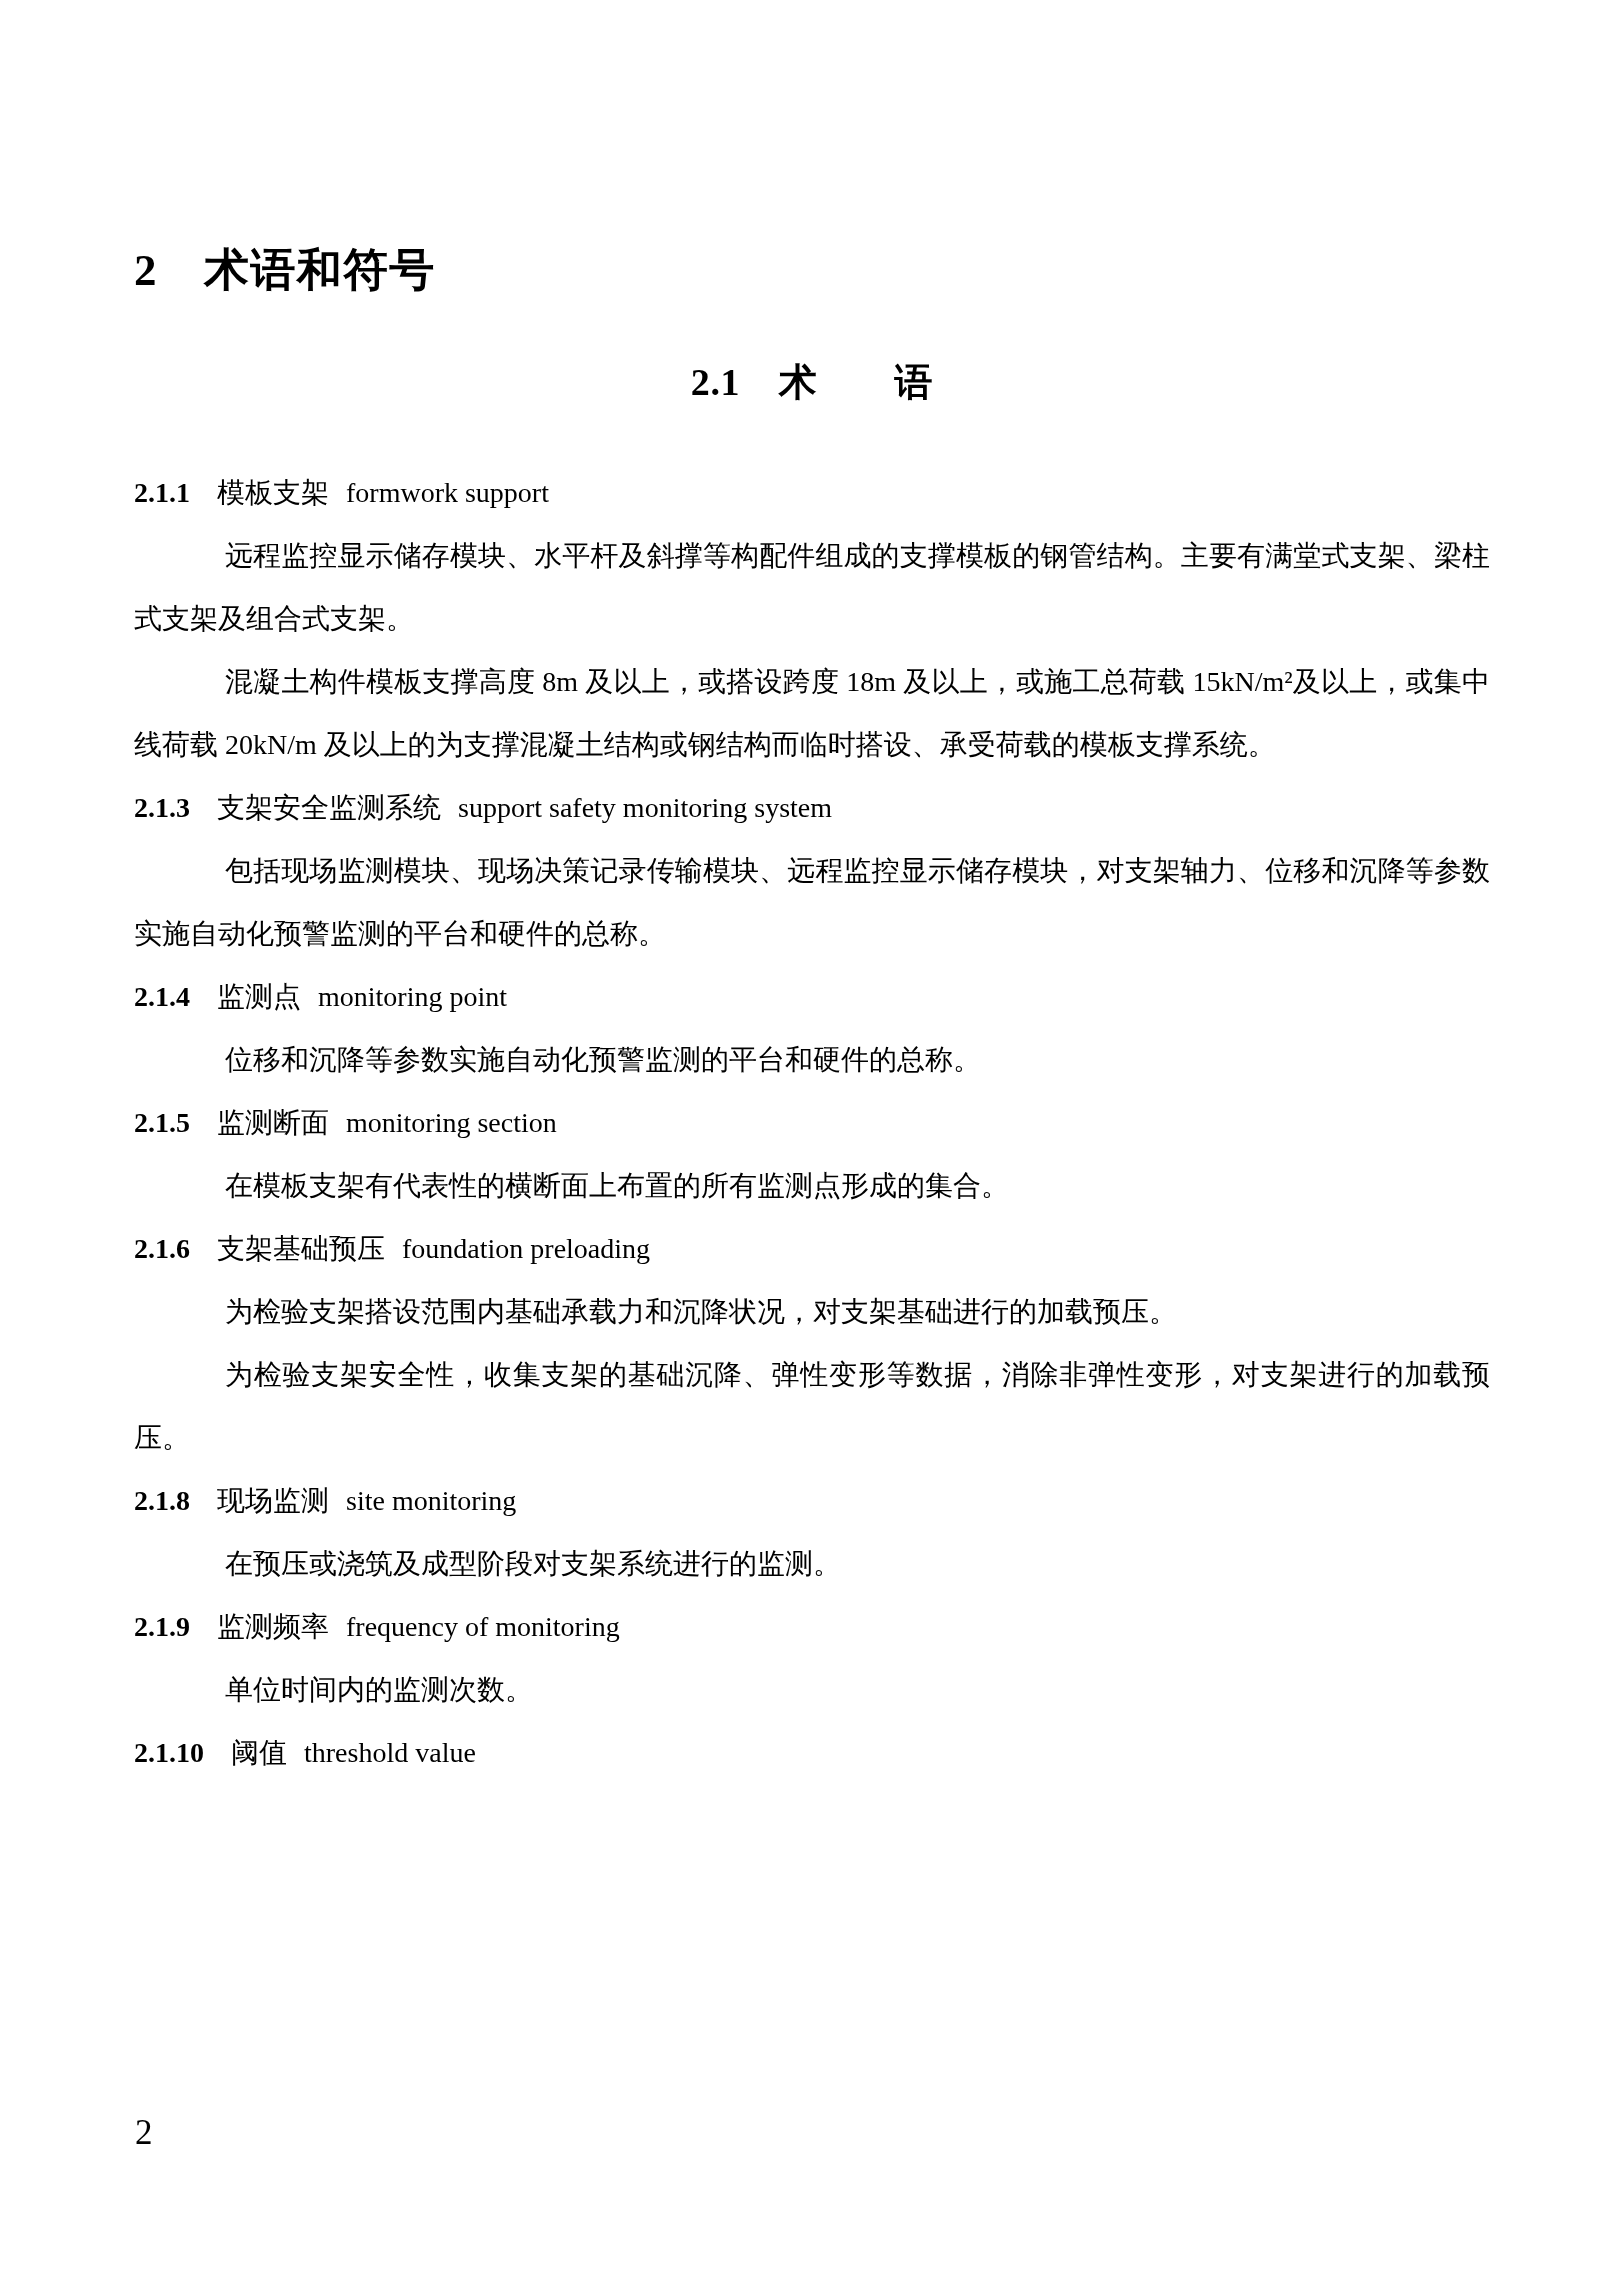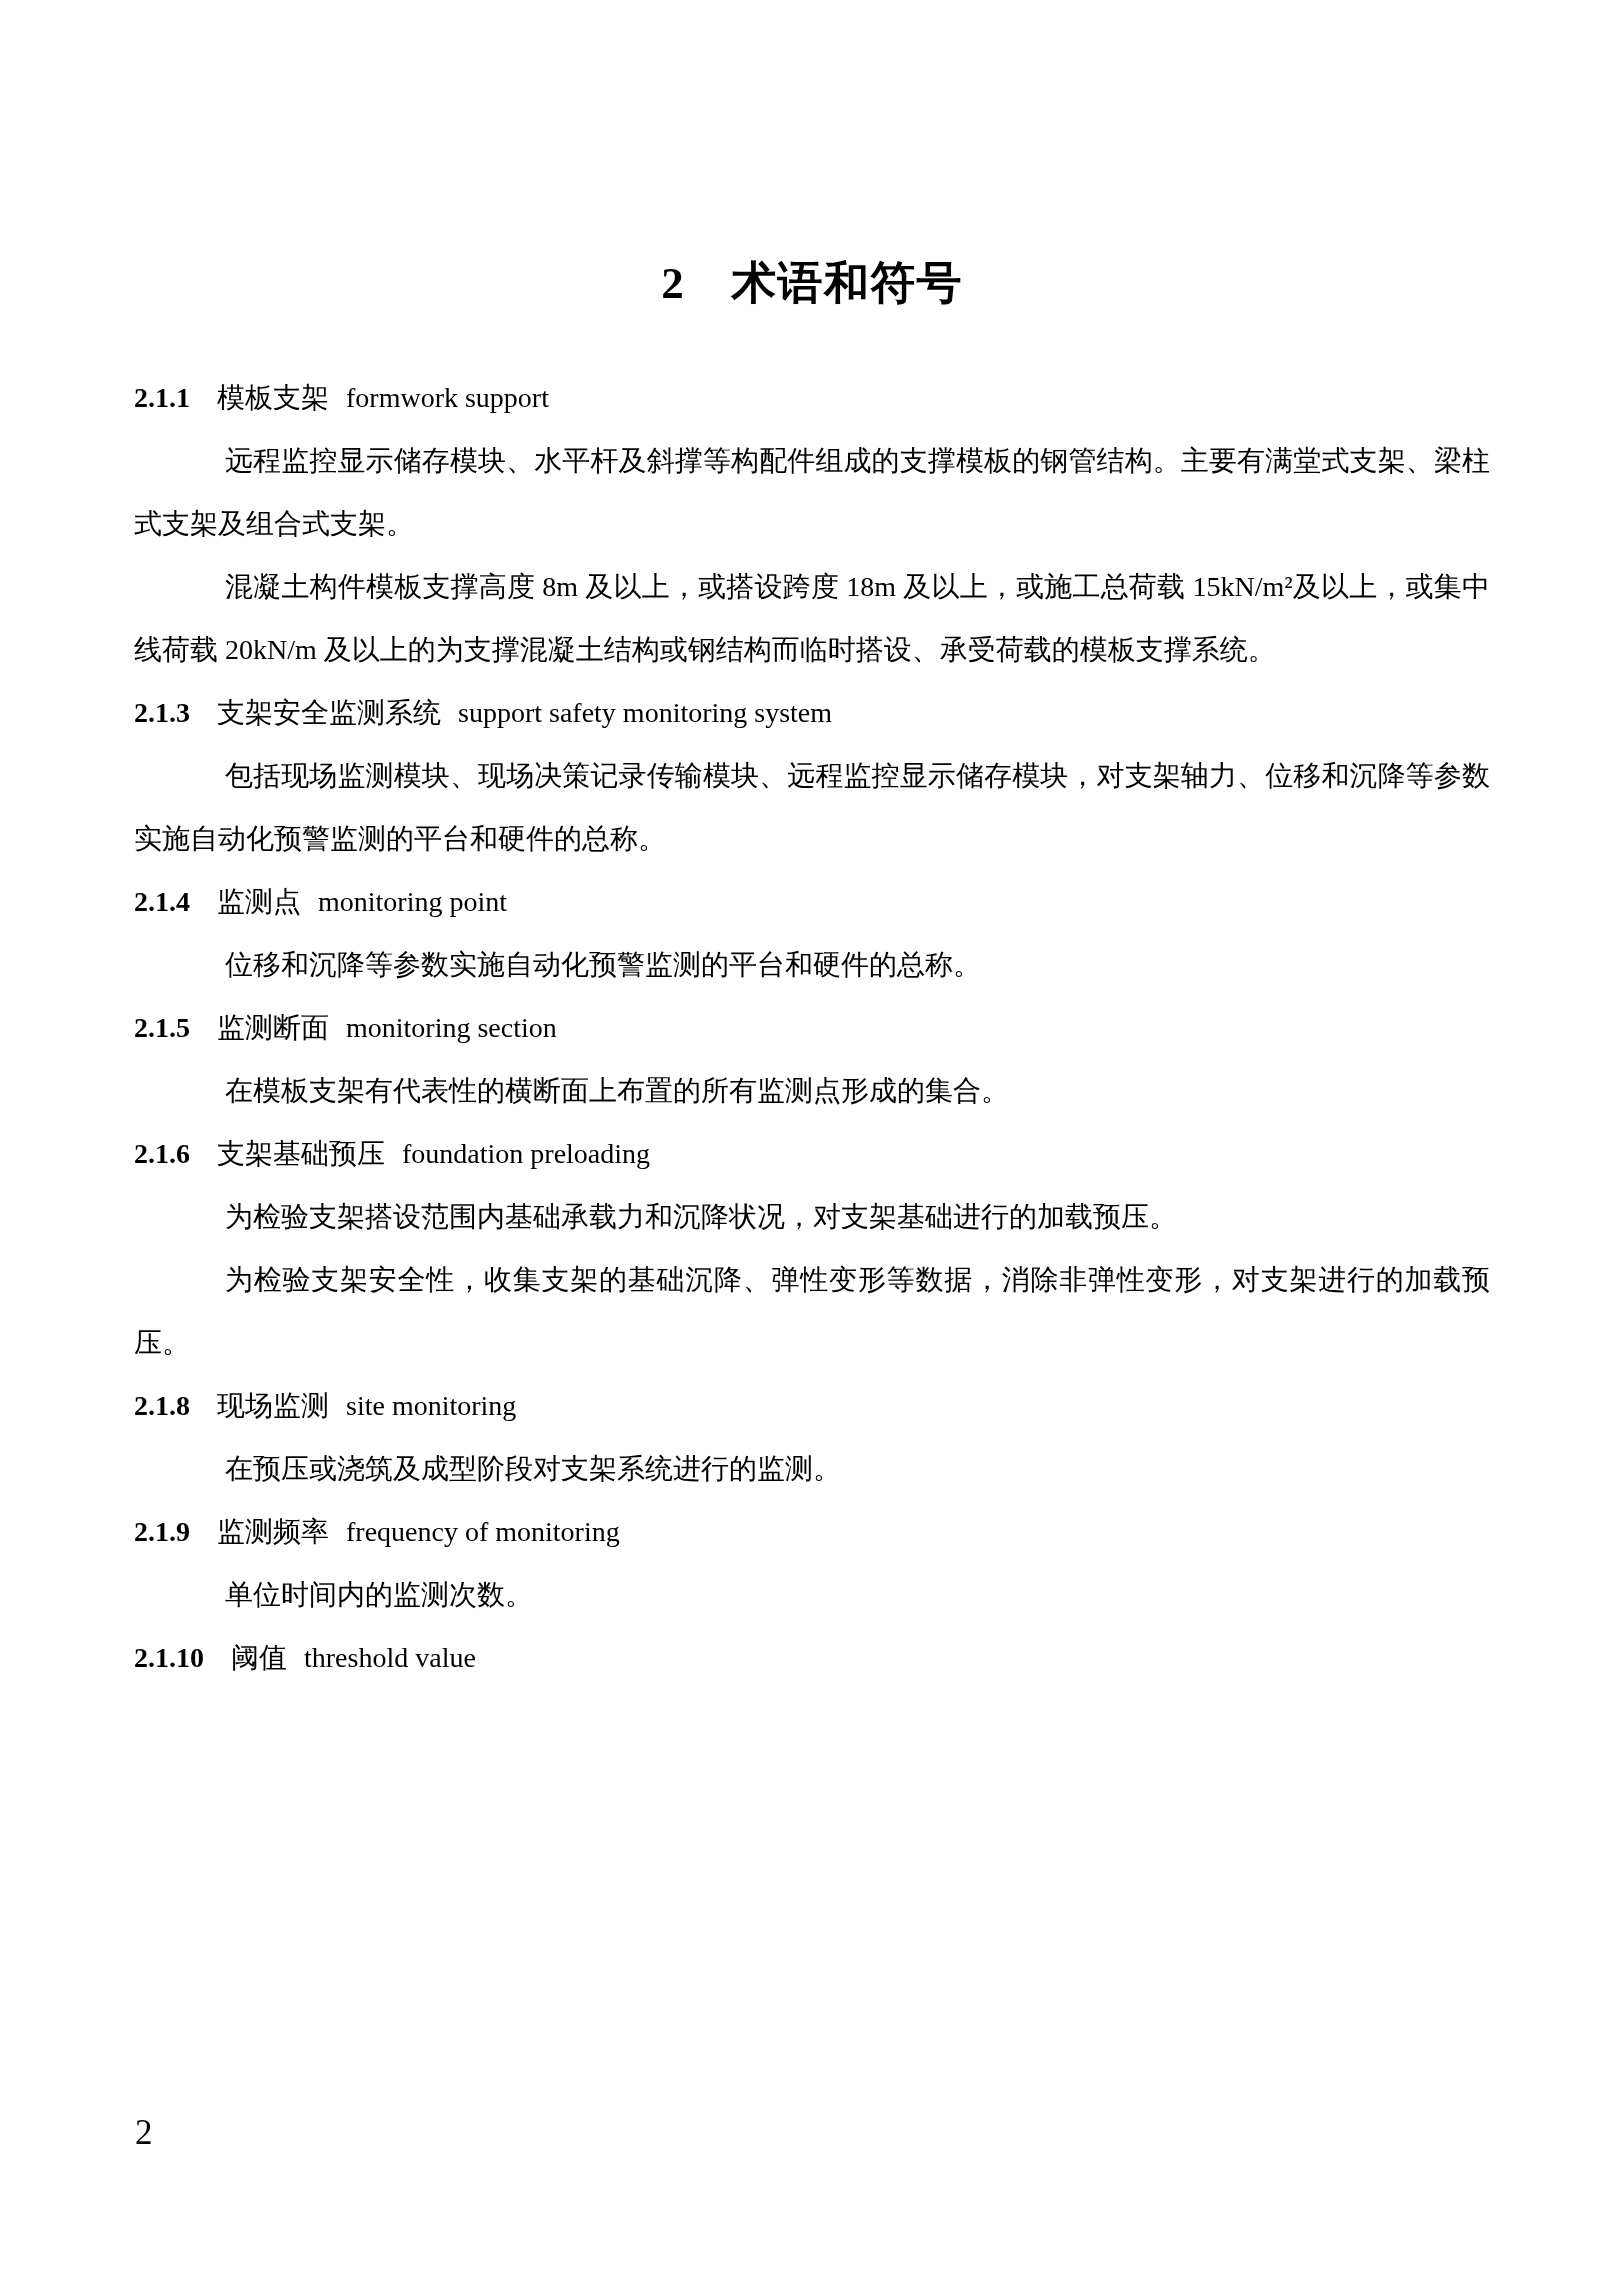--- a/index.html
+++ b/index.html
@@ -13,22 +13,22 @@
     height: 2295px;
     margin: 0 auto;
     background: #ffffff;
     color: #000000;
     font-family: "Liberation Serif", "DejaVu Serif", serif;
     box-sizing: border-box;
     padding: 248px 134px 0 134px;
     overflow: hidden;
   }
   .chapter-title {
-    margin: 13px;
-    text-align: center;
+    margin: 0;
+    text-align: left;
     font-size: 45px;
     font-weight: bold;
     line-height: 1.0;
     letter-spacing: 1.3px;
   }
   .section-title {
     margin: 70px 0 0 0;
     text-align: center;
     font-size: 38px;
     font-weight: bold;
@@ -72,20 +72,21 @@
     line-height: 1.0;
   }
 </style>
 </head>
 <body>
 
 <div class="page">
 
   <h1 class="chapter-title">2　术语和符号</h1>
 
+  <h2 class="section-title">2.1　术　　语</h2>
 
   <div class="terms">
 
     <div class="term">
       <p class="term-heading"><span class="term-number">2.1.1</span><span class="term-zh">模板支架</span><span class="term-en">formwork support</span></p>
       <p class="term-def">远程监控显示储存模块、水平杆及斜撑等构配件组成的支撑模板的钢管结构。主要有满堂式支架、梁柱式支架及组合式支架。</p>
     </div>
 
     <div class="term">
       <p class="term-def">混凝土构件模板支撑高度 8m 及以上，或搭设跨度 18m 及以上，或施工总荷载 15kN/m²及以上，或集中线荷载 20kN/m 及以上的为支撑混凝土结构或钢结构而临时搭设、承受荷载的模板支撑系统。</p>

